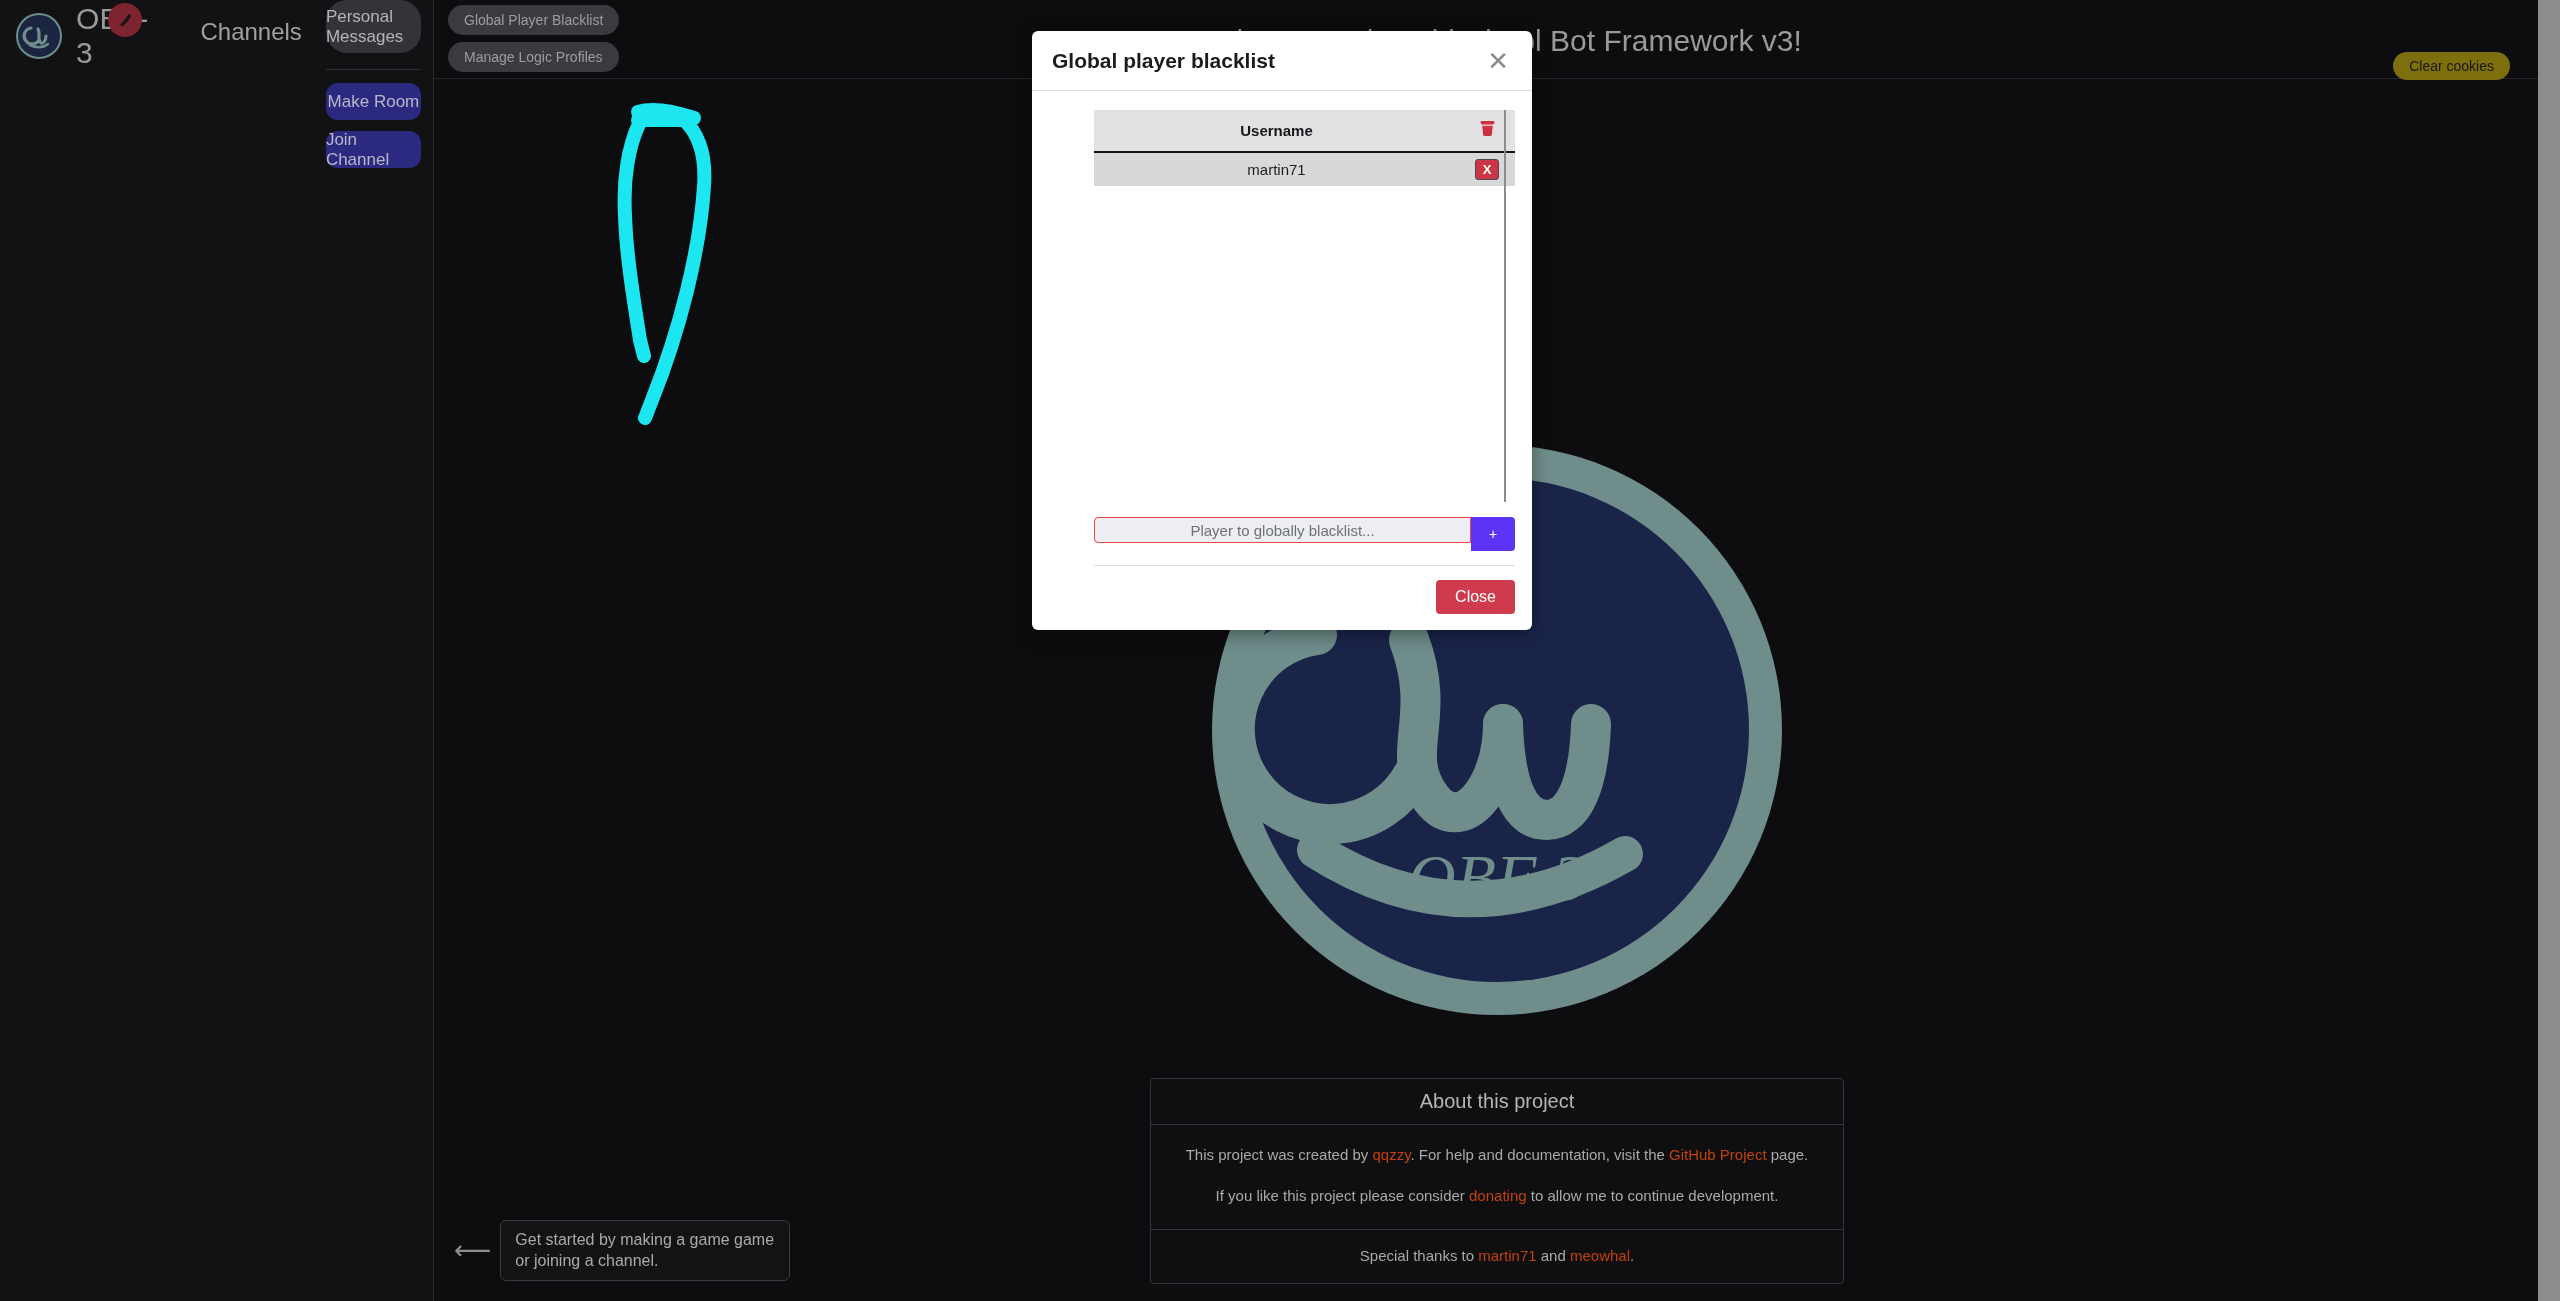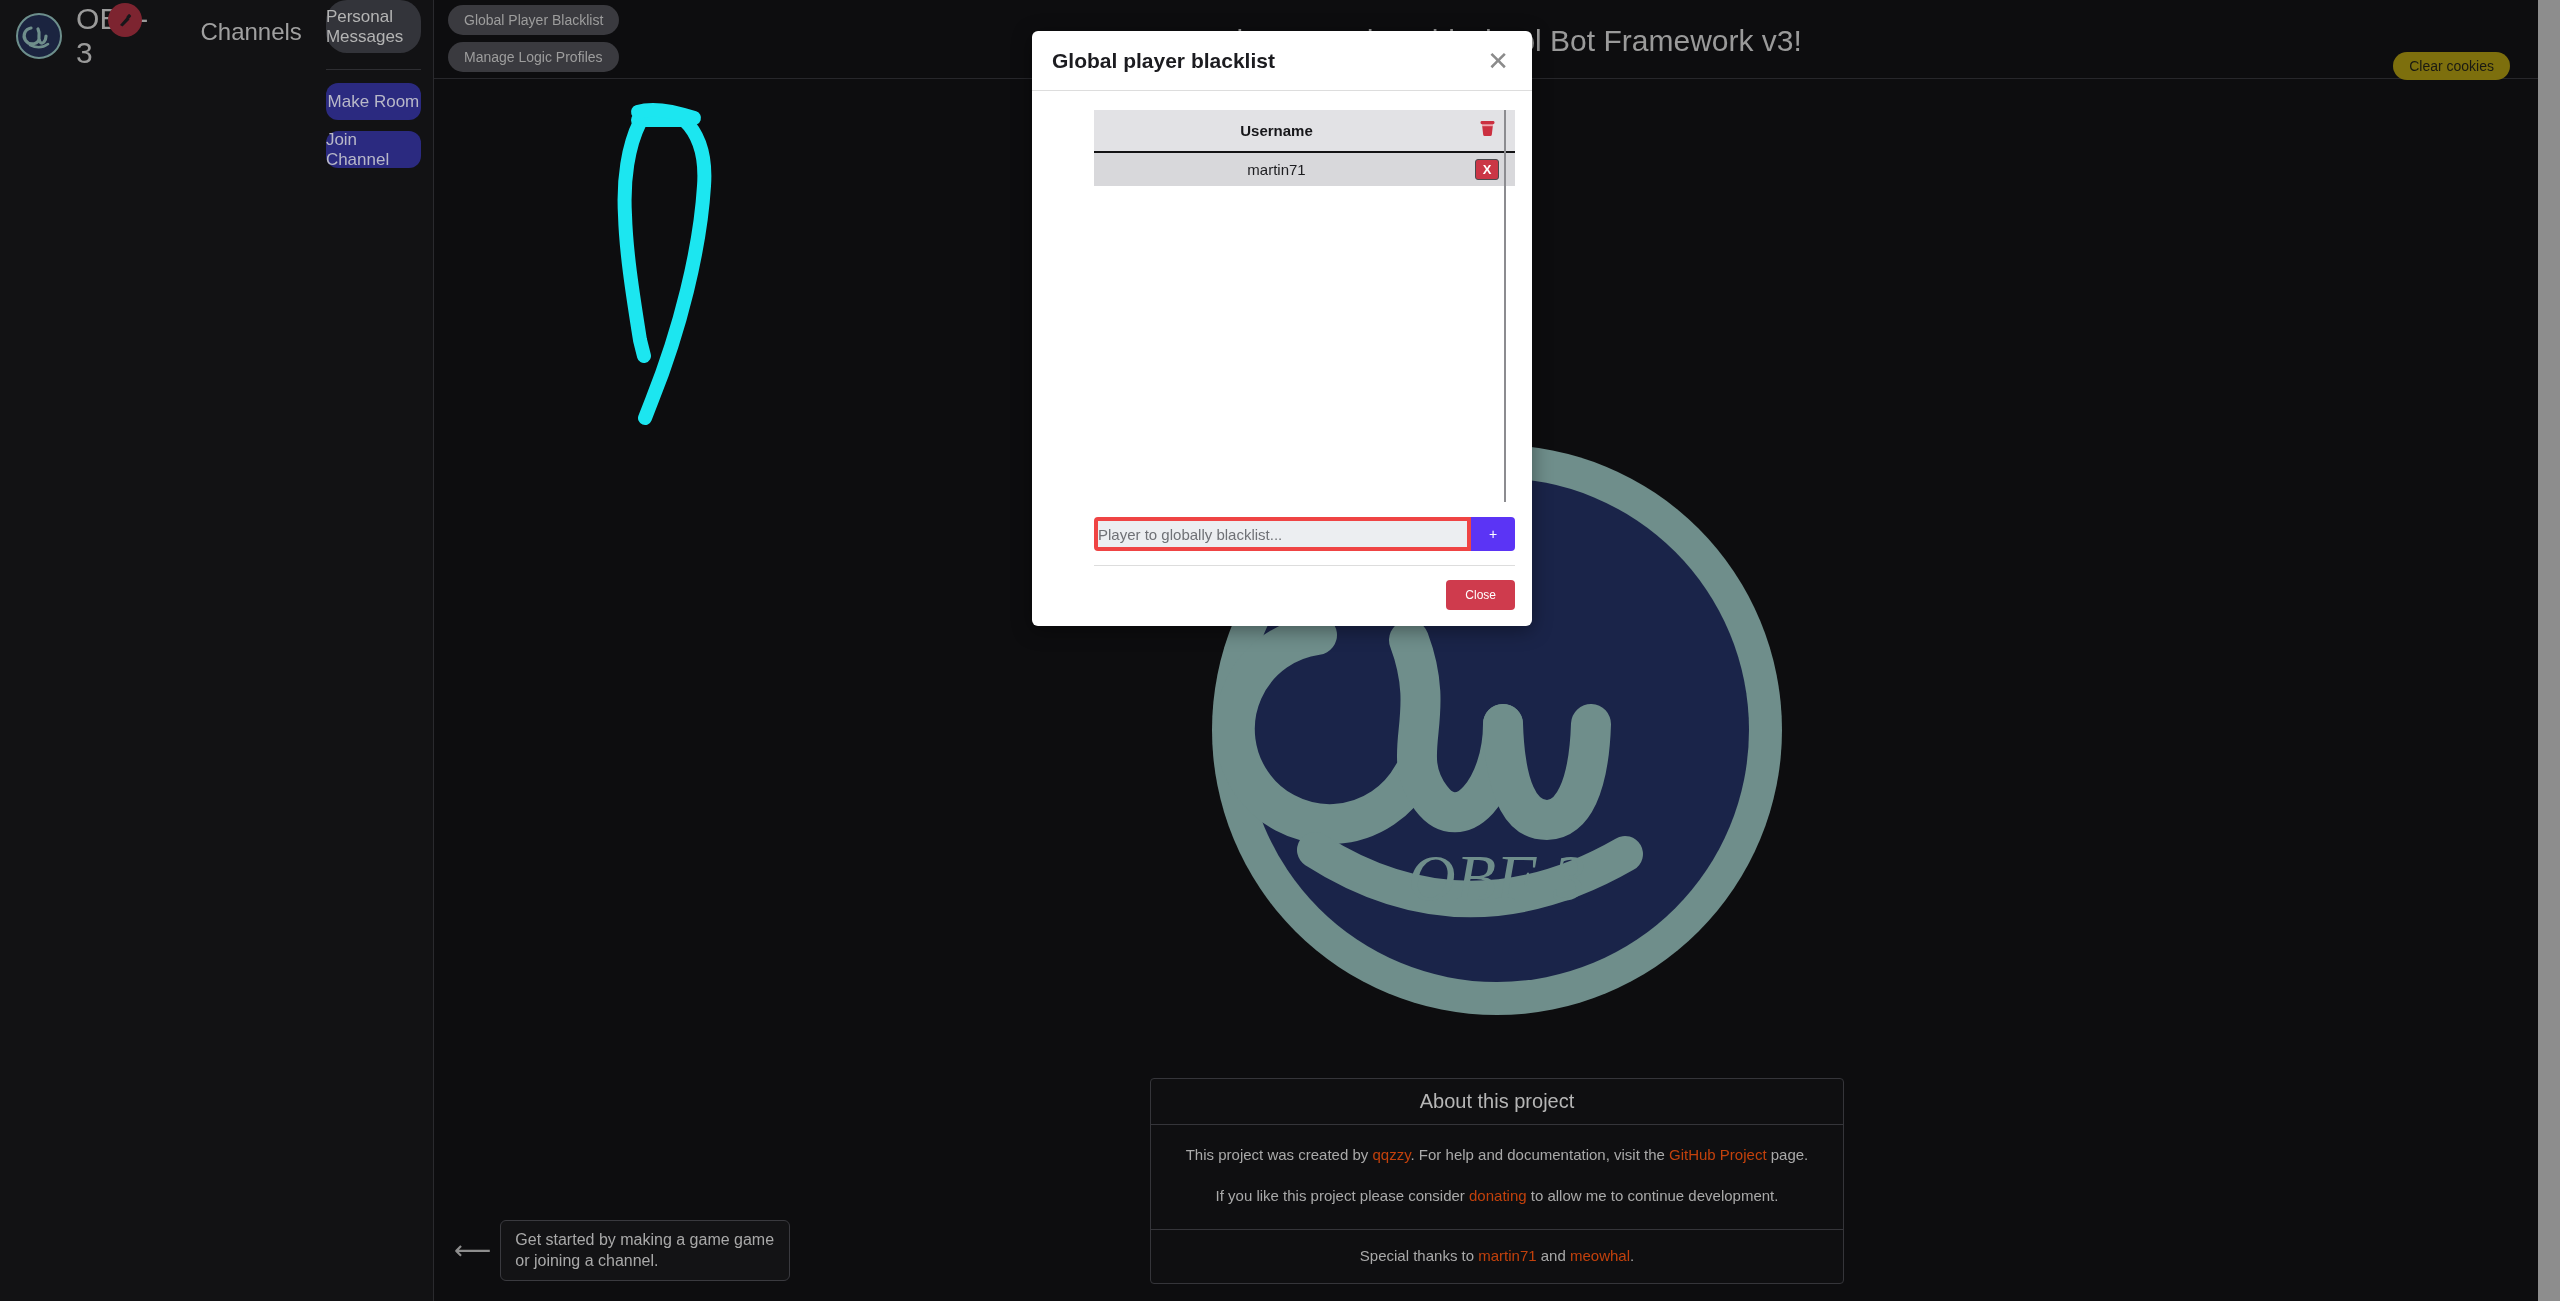--- a/index.html
+++ b/index.html
@@ -147,34 +147,34 @@
     font-size: 13px; font-weight: bold; cursor: pointer;
   }
   .tbl-scroll-track {
     position: absolute; right: 9px; top: 0; width: 2px; height: 392px; background: #8c8c90;
   }
   .modal-input-row {
     display: flex; margin: 12px 0 0 0; padding: 0 0 14px 0;
     border-bottom: 1px solid #dddddd;
   }
   .modal-input {
-    flex: 1 1 auto; background: #eceef1; border: 4px solid #ef4444;
-    border-radius: 4px 0 0 4px; height: 34px;
-    font-size: 15px; color: #6f7176; text-align: left;
+    flex: 1 1 auto; background: #eceef1; border: 1px solid #ef4444;
+    border-radius: 4px 0 0 4px; height: 26px;
+    font-size: 15px; color: #6f7176; text-align: center;
     font-family: "Liberation Sans", sans-serif; outline: none;
   }
   .modal-input::placeholder { color: #6f7176; opacity: 1; }
   .plus-btn {
     width: 44px; height: 34px; background: #5b34f5; color: #fff;
     border: none; border-radius: 0 4px 4px 0; font-size: 14px; cursor: pointer;
     display: flex; align-items: center; justify-content: center;
   }
   .modal-foot { padding: 14px 17px 16px 17px; display: flex; justify-content: flex-end; }
   .close-btn {
-    background: #cf3b4d; color: #ffffff; font-size: 12px;
+    background: #cf3b4d; color: #ffffff; font-size: 16px;
     padding: 8px 19px; border: none; border-radius: 4px; cursor: pointer;
     font-family: "Liberation Sans", sans-serif;
   }
 
   
   .page-scrollbar {
     position: absolute; right: 0; top: 0; width: 22px; height: 1301px;
     background: #8d8d8d; z-index: 40; cursor: pointer;
   }
 </style>

